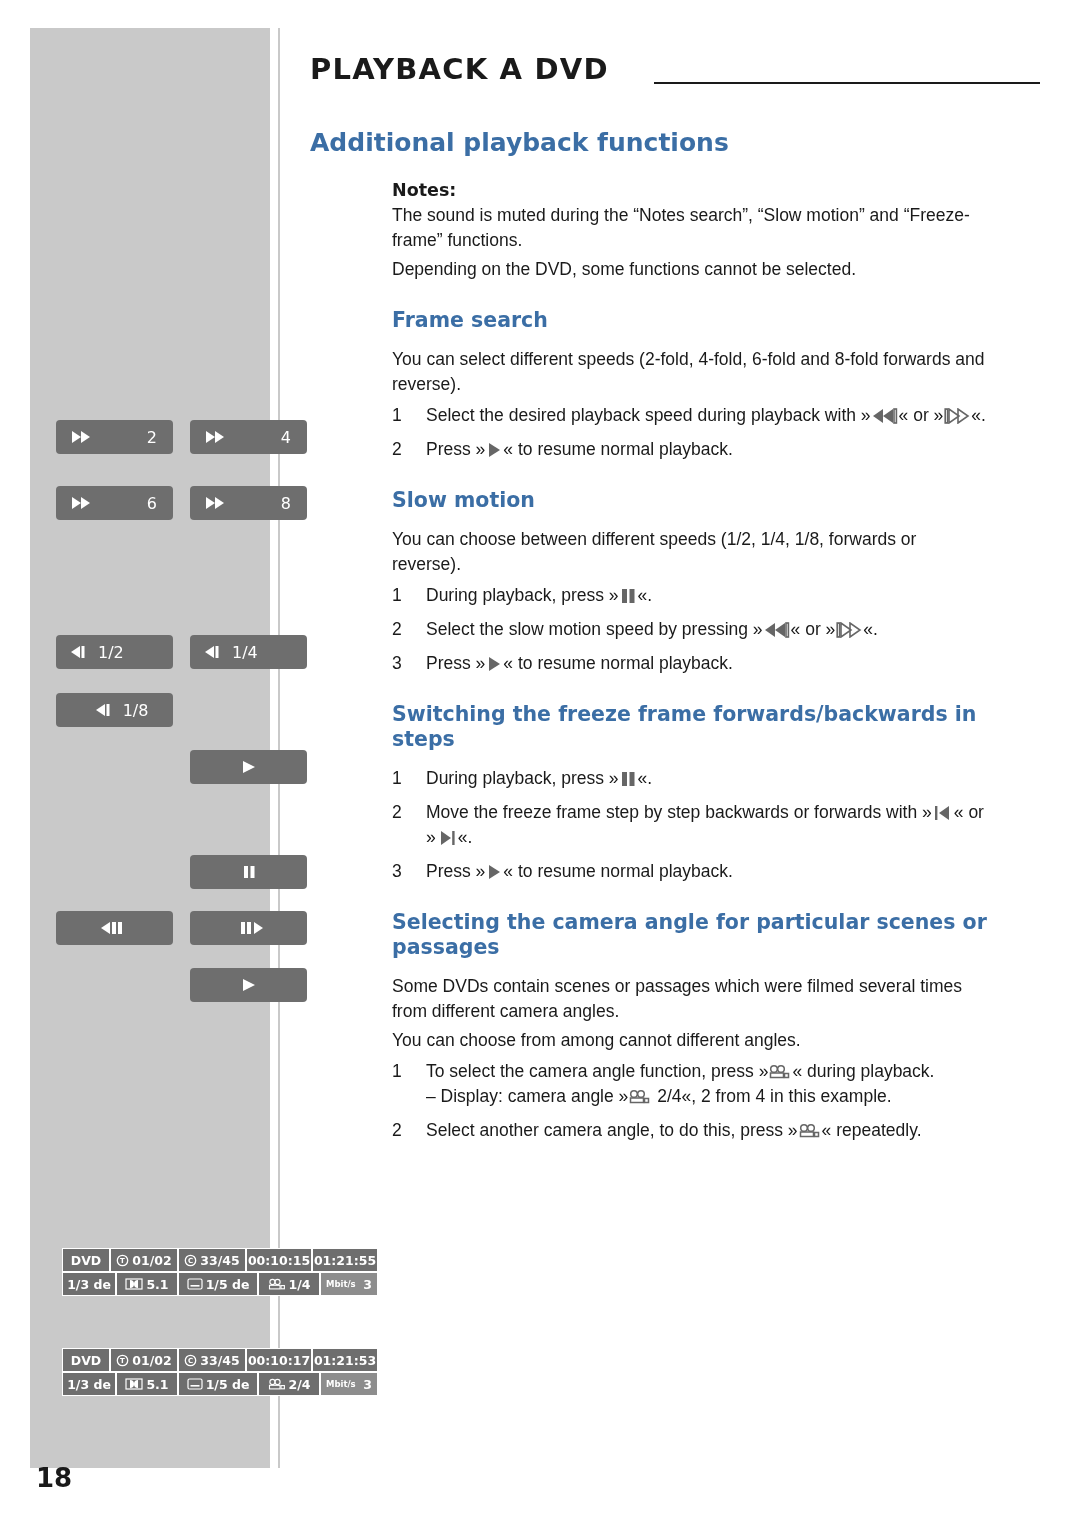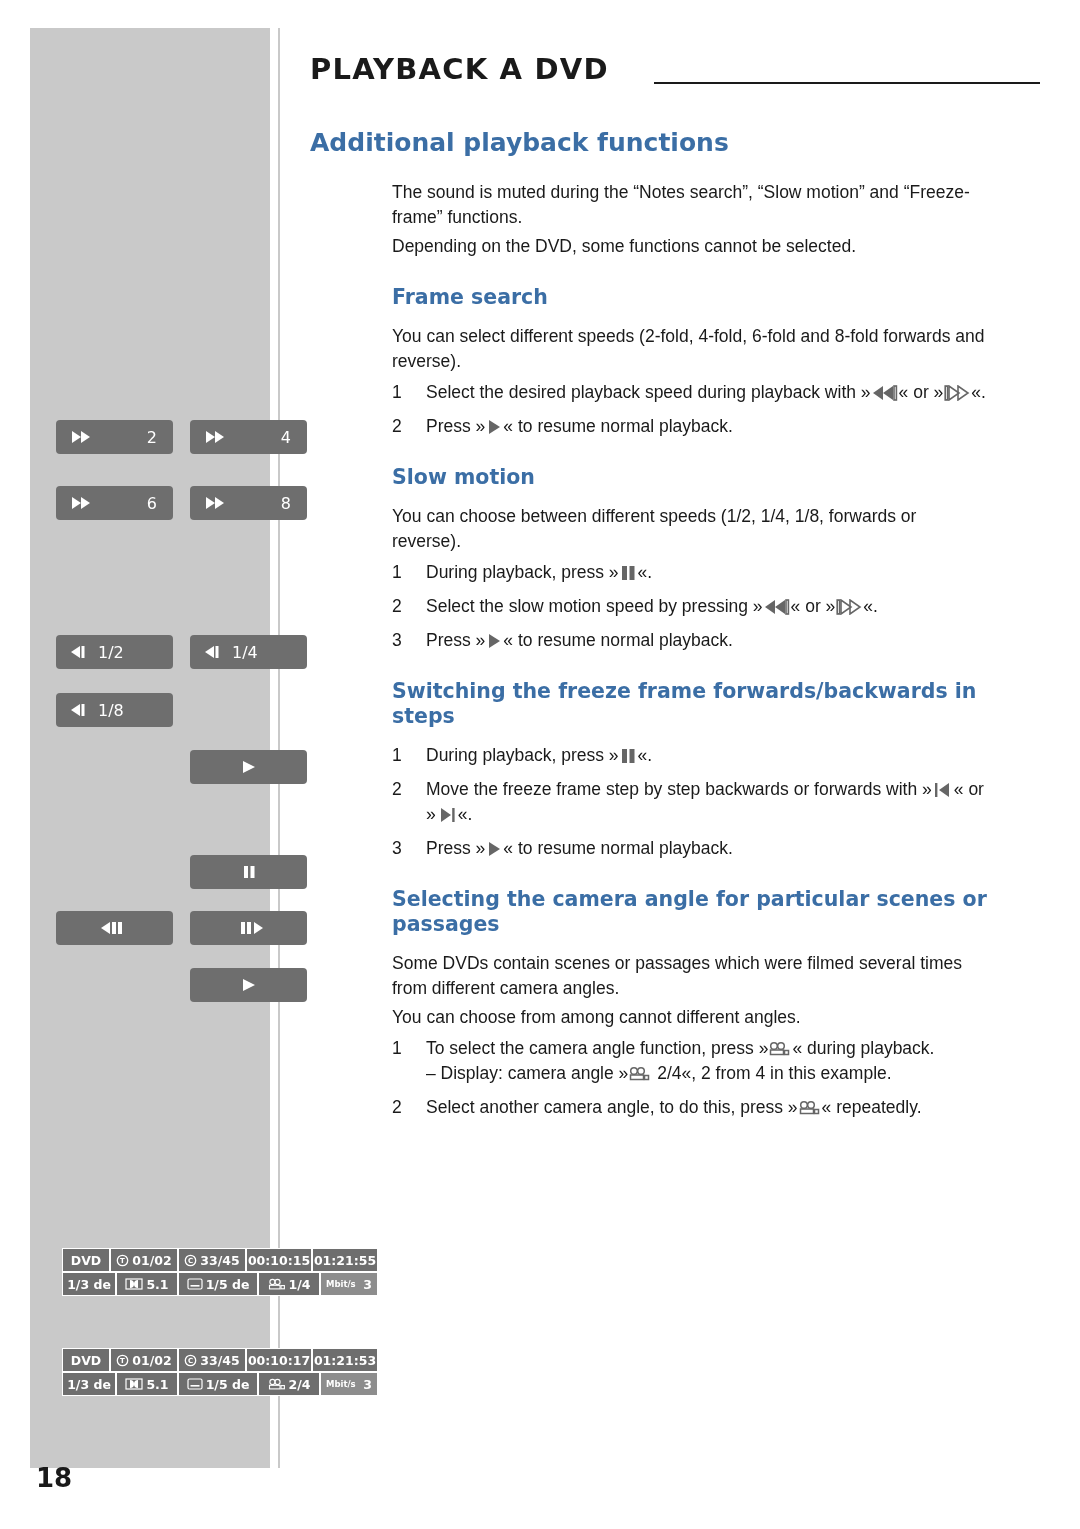--- a/index.html
+++ b/index.html
@@ -122,20 +122,21 @@
 
   <div class="title-row">
     <span class="doc-title">PLAYBACK A DVD</span>
     <div class="title-rule"></div>
   </div>
 
   <div class="h1">Additional playback functions</div>
 
   <div class="content">
 
+    <div class="notes-title">Notes:</div>
     <p class="para">The sound is muted during the “Notes search”, “Slow motion” and “Freeze-frame” functions.</p>
     <p class="para">Depending on the DVD, some functions cannot be selected.</p>
 
     <div class="h2">Frame search</div>
     <p class="para">You can select different speeds (2-fold, 4-fold, 6-fold and 8-fold forwards and reverse).</p>
     <ol class="steps">
       <li>
         <span class="num">1</span>
         <span>Select the desired playback speed during playback with »</span><span class="key"><svg width="26" height="16" viewBox="0 0 26 16">
               <polygon points="11,1 11,15 1,8" fill="#666"></polygon>
@@ -293,21 +294,21 @@
   <div class="btn btn-wide" style="left:190px; top:635px;">
     <span class="ico" style="margin-left:12px;">
       <svg width="24" height="14" viewBox="0 0 24 14">
           <polygon points="12,1 12,13 3,7" fill="#fff"></polygon>
           <rect x="13.5" y="1" width="3" height="12" fill="#fff"></rect>
         </svg>
     </span>
     <span class="lbl" style="margin-left:6px;">1/4</span>
   </div>
 
-  <div class="btn btn-wide" style="left:56px; top:693px;">
+  <div class="btn btn-wide" style="left:56px; top:693px;justify-content:center;">
     <span class="ico" style="margin-left:12px;">
       <svg width="24" height="14" viewBox="0 0 24 14">
           <polygon points="12,1 12,13 3,7" fill="#fff"></polygon>
           <rect x="13.5" y="1" width="3" height="12" fill="#fff"></rect>
         </svg>
     </span>
     <span class="lbl" style="margin-left:6px;">1/8</span>
   </div>
 
   <div class="btn btn-wide" style="left:190px; top:750px; justify-content:center;">

